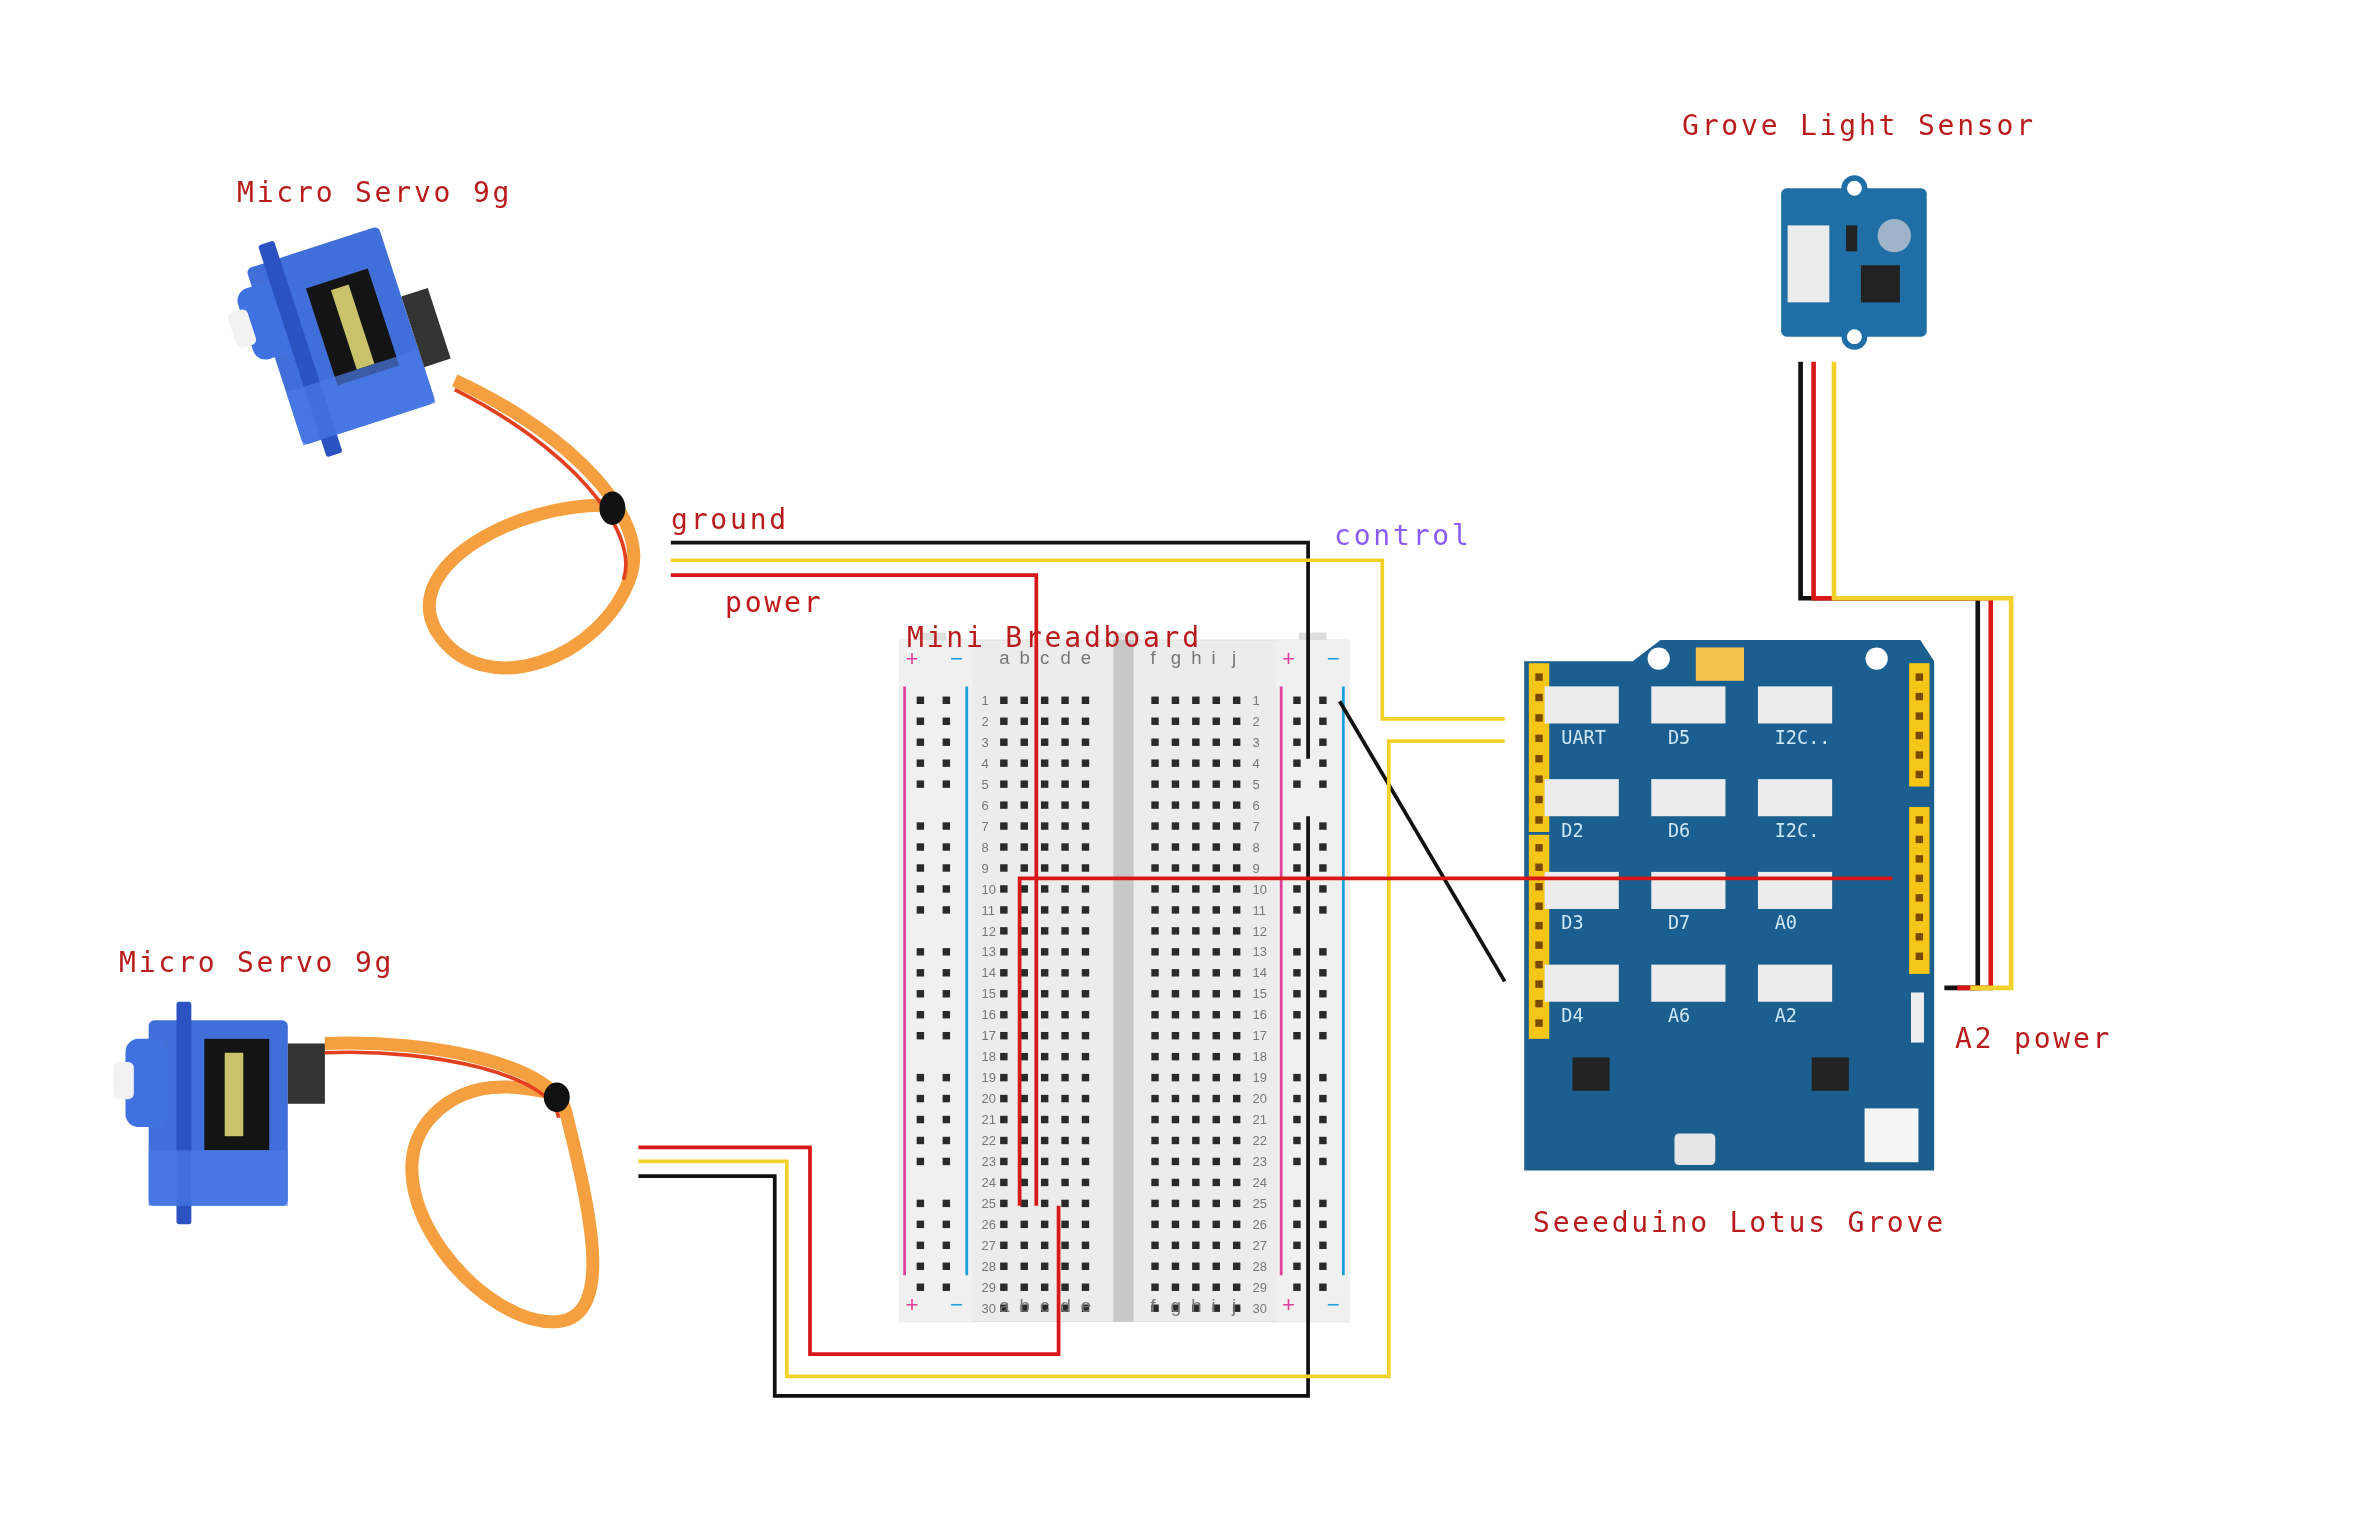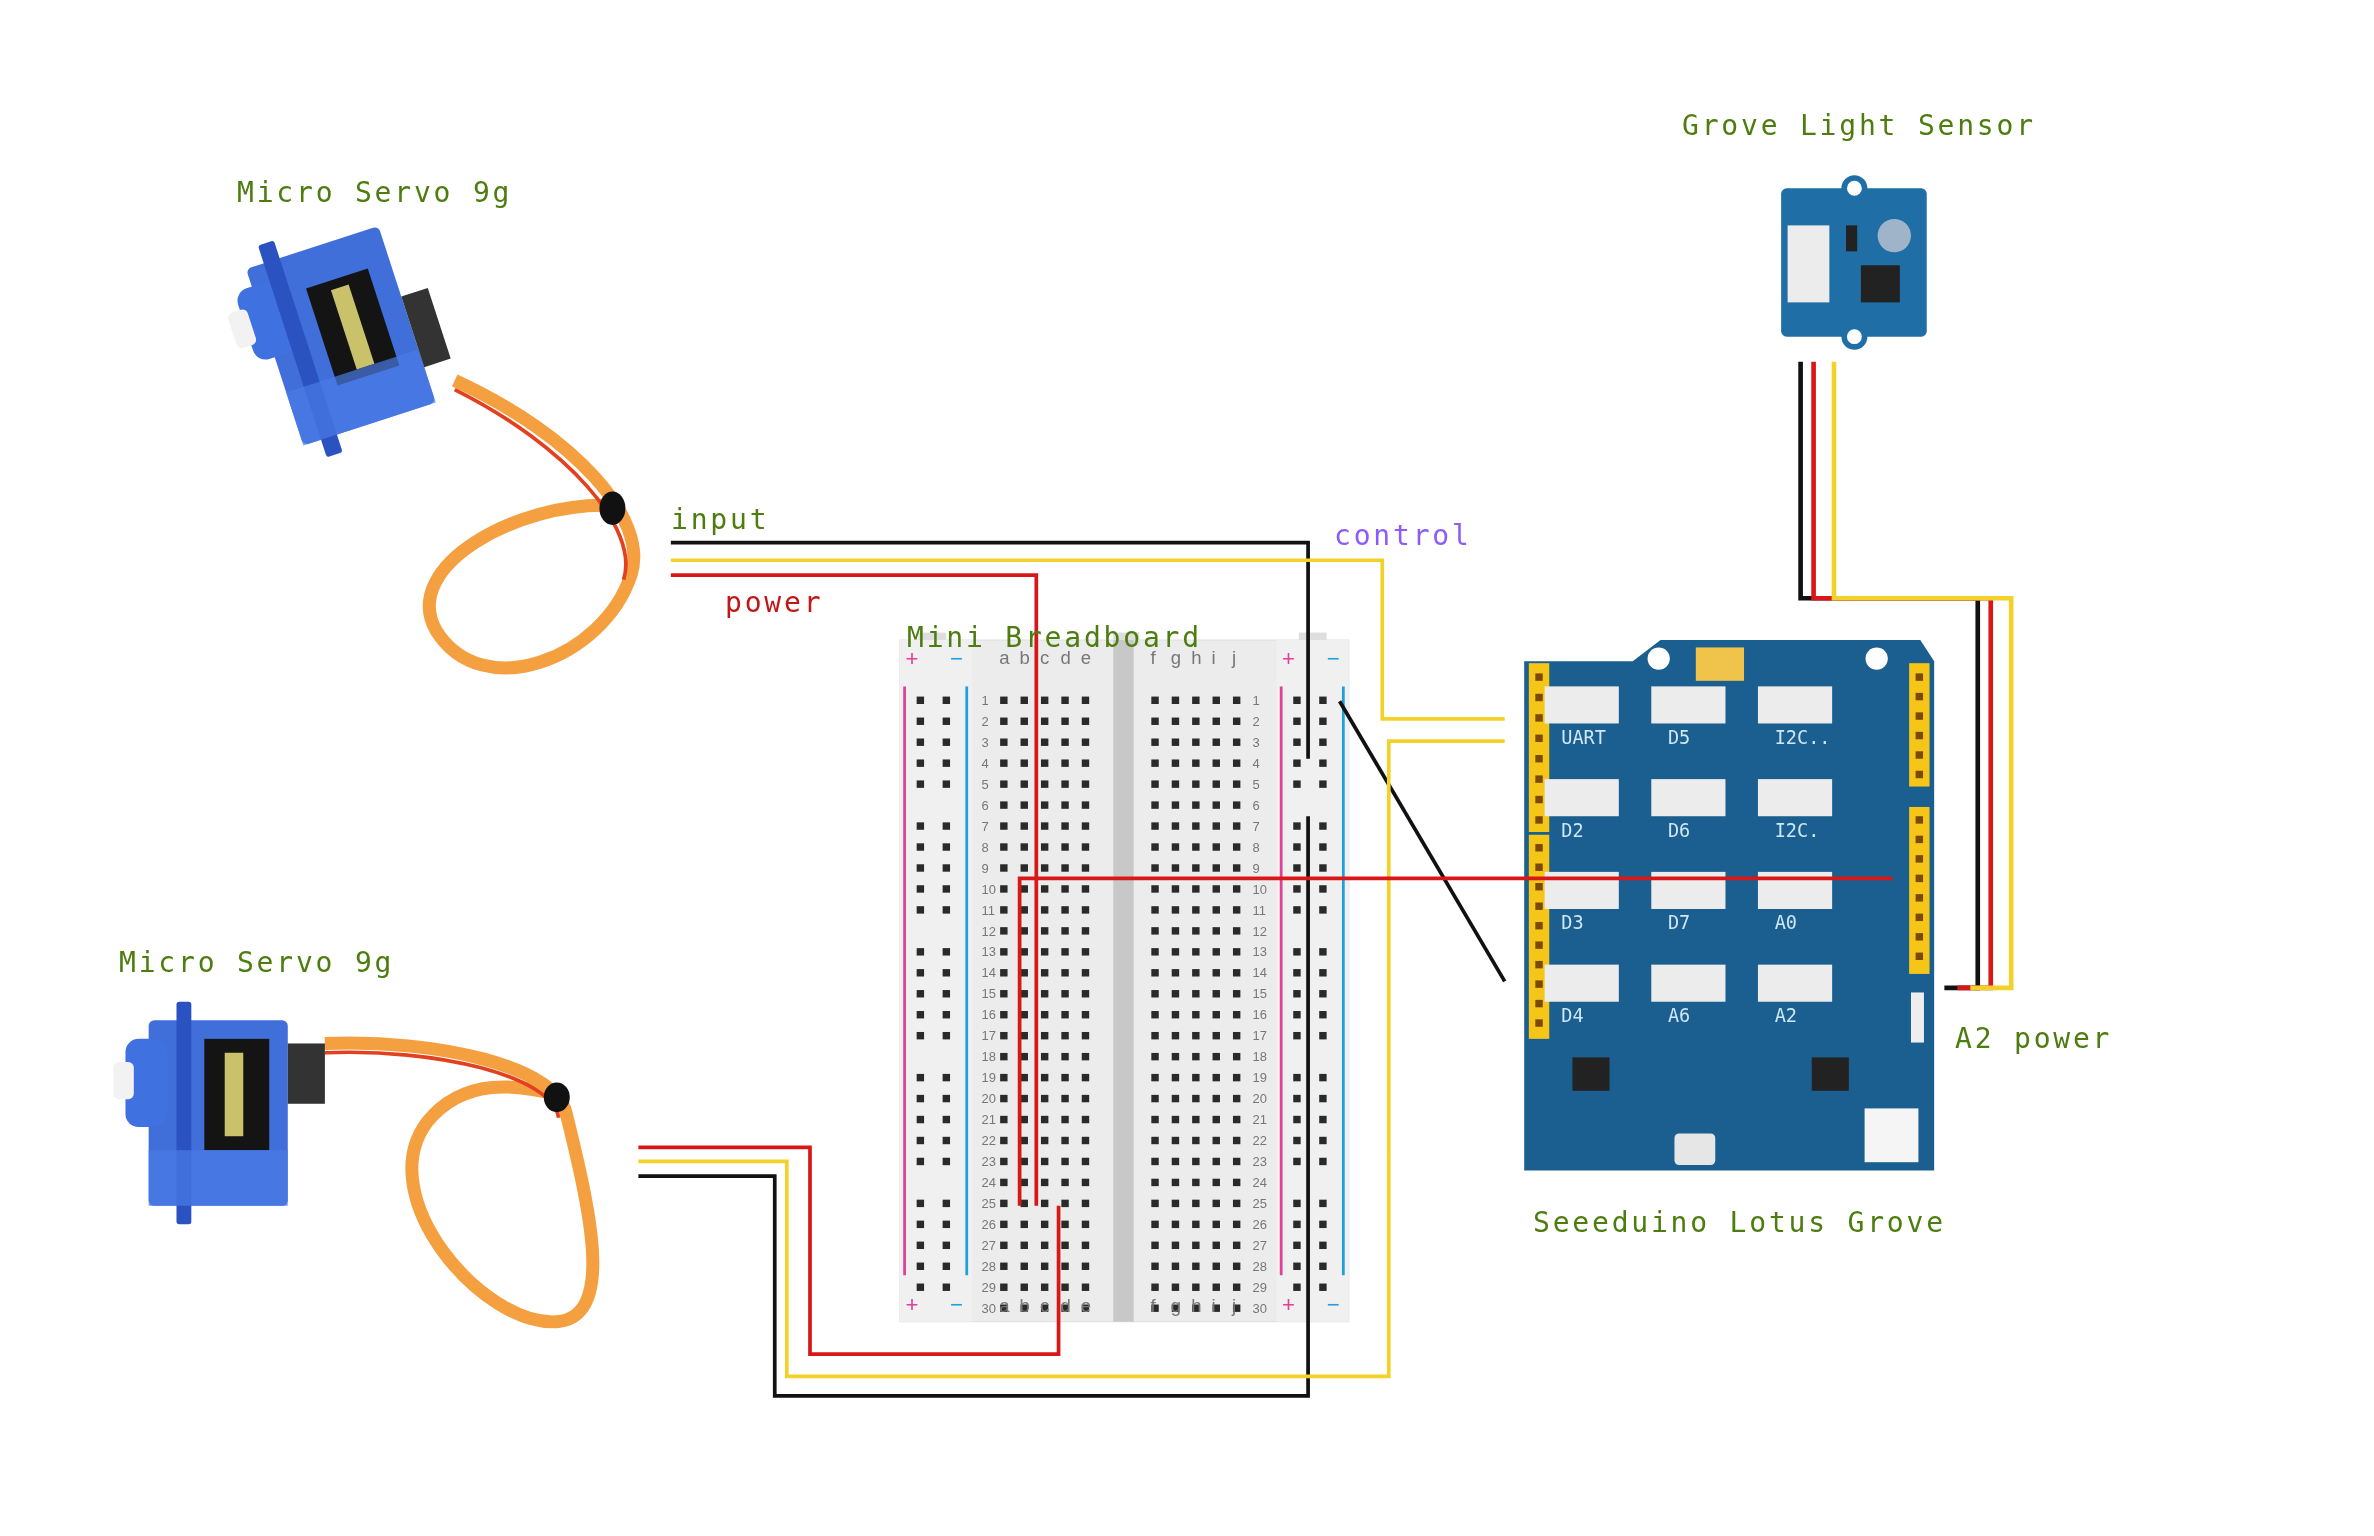--- a/index.html
+++ b/index.html
@@ -1,17 +1,17 @@
 <!DOCTYPE html>
 <html style="font-size:15px"><head>
 <meta charset="utf-8">
 <style>
   html, body { margin: 0; padding: 0; background: #ffffff; }
   body { width: 2375px; height: 1536px; position: relative; overflow: hidden; font-family: "DejaVu Sans Mono", monospace; }
-  .label { position: absolute; font-family: "DejaVu Sans Mono", monospace; font-size: 28px; letter-spacing: 2.8px; color: #4d7c0f; white-space: nowrap; }
+  .label { position: absolute; font-family: "DejaVu Sans Mono", monospace; font-size: 28px; letter-spacing: 2.8px; color: #b91c1c; white-space: nowrap; }
   .label.red { color: #c01818; }
   .label.yellow { color: #8b5cf6; }
   svg.layer { position: absolute; left: 0; top: 0; }
   .bb-letter { font-family: "Liberation Sans", sans-serif; font-size: 20px; fill: #777; }
   .bb-num { font-family: "Liberation Sans", sans-serif; font-size: 14px; fill: #777; }
   .pcb-text { font-family: "DejaVu Sans Mono", monospace; fill: #cfe6f5; }
 </style>
 </head>
 <body>
 
@@ -662,17 +662,17 @@
     <polyline points="1955,390 1955,645 2146,645 2146,1065 2110,1065" stroke="#d81818" stroke-width="5"></polyline>
     <polyline points="1977,390 1977,645 2168,645 2168,1065 2124,1065" stroke="#f2d22a" stroke-width="5"></polyline>
   </g>
 </svg>
 
 <div class="label" style="left:237px; top:176px;">Micro Servo 9g</div>
 <div class="label" style="left:119px; top:946px;">Micro Servo 9g</div>
 <div class="label" style="left:1682px; top:109px;">Grove Light Sensor</div>
 <div class="label" style="left:907px; top:621px;">Mini Breadboard</div>
 <div class="label" style="left:1533px; top:1206px;">Seeeduino Lotus Grove</div>
-<div class="label" style="left:671px; top:503px;">input</div>
+<div class="label" style="left:671px; top:503px;">ground</div>
 <div class="label red" style="left:725px; top:586px;">power</div>
 <div class="label yellow" style="left:1334px; top:519px;">control</div>
 <div class="label" style="left:1955px; top:1022px;">A2 power</div>
 
 
 </body></html>

